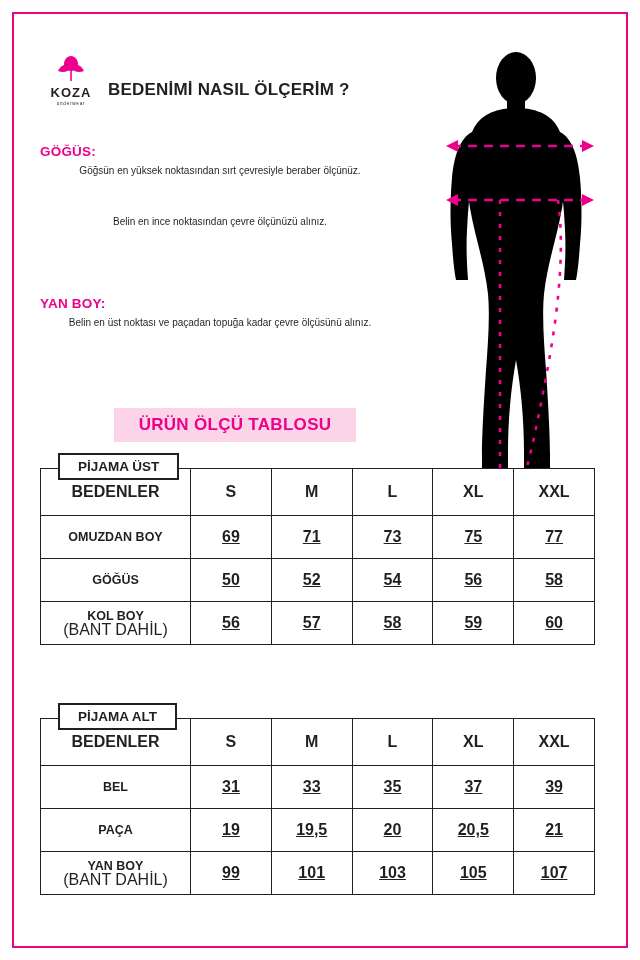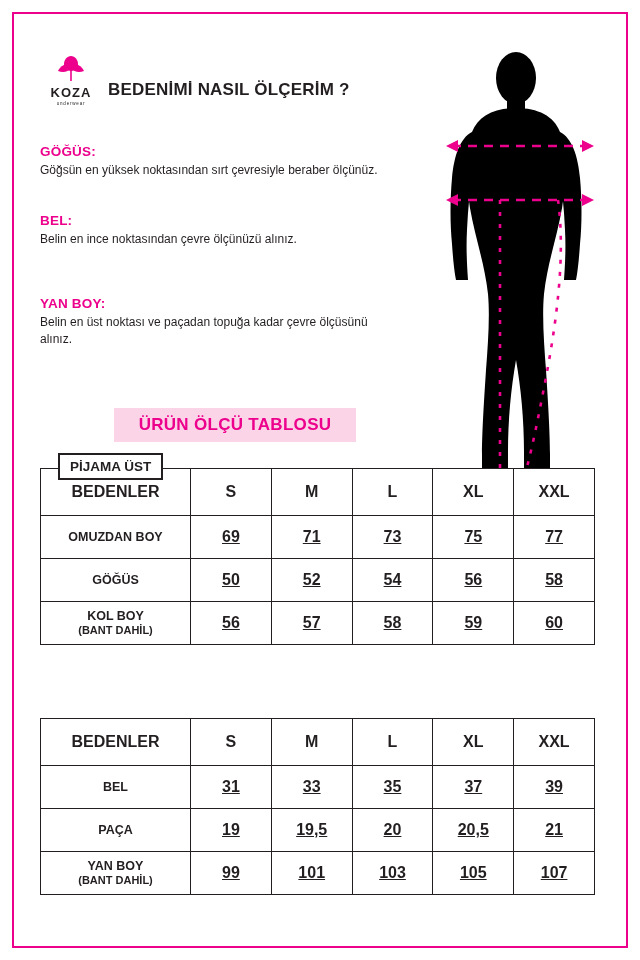--- a/index.html
+++ b/index.html
@@ -83,22 +83,23 @@
   }
   .expl-title {
     color: #ec008c;
     font-weight: bold;
     font-size: 13.5px;
     letter-spacing: 0.2px;
     margin-bottom: 3px;
   }
   .expl-body {
     color: #231f20;
-    font-size: 12px;
+    font-size: 10px;
     line-height: 17px;
+    text-align: center;
   }
   #expl-gogus { top: 100px; margin-top: 16px; }
   #expl-bel   { top: 185px; }
   #expl-yanboy{ top: 268px; }
 
   
   .banner {
     position: absolute;
     left: 88px;
     top: 380px;
@@ -133,21 +134,21 @@
   }
   #block-ust { top: 440px; }
   #block-alt { top: 690px; }
 
   .tab-label {
     position: absolute;
     left: 18px;
     top: -15px;
     background: #ffffff;
     border: 2px solid #231f20;
-    padding: 4px 10px;
+    padding: 4px 18px;
     font-size: 13.5px;
     font-weight: bold;
     color: #231f20;
     z-index: 3;
   }
   table.size-table {
     width: 554px;
     border-collapse: collapse;
     table-layout: fixed;
     background: #ffffff;
@@ -170,23 +171,23 @@
   }
   table.size-table td.rowhead {
     font-size: 12.5px;
     line-height: 14px;
   }
   table.size-table td.val {
     font-size: 16px;
     text-decoration: underline;
   }
   .sub {
-    font-size: 11px;
+    font-size: 16px;
     display: block;
-    font-weight: bold;
+    font-weight: normal;
   }
   col.c0 { width: 150px; }
   col.cx { width: 80.8px; }
 </style>
 </head>
 <body>
 
 <div id="page">
   <div class="outer-border"></div>
 
@@ -205,21 +206,20 @@
       <div class="logo-sub">underwear</div>
     </div>
 
     <div class="main-title">BEDENİMİ NASIL ÖLÇERİM ?</div>
 
     <div class="expl" id="expl-gogus">
       <div class="expl-title">GÖĞÜS:</div>
       <div class="expl-body">Göğsün en yüksek noktasından sırt çevresiyle beraber ölçünüz.</div>
     </div>
     <div class="expl" id="expl-bel">
-      <div class="expl-title">BEL:</div>
       <div class="expl-body">Belin en ince noktasından çevre ölçünüzü alınız.</div>
     </div>
     <div class="expl" id="expl-yanboy">
       <div class="expl-title">YAN BOY:</div>
       <div class="expl-body">Belin en üst noktası ve paçadan topuğa kadar çevre ölçüsünü alınız.</div>
     </div>
 
     <div class="banner">
       <span class="banner-text">ÜRÜN ÖLÇÜ TABLOSU</span>
     </div>
@@ -323,20 +323,21 @@
           <td class="val">57</td>
           <td class="val">58</td>
           <td class="val">59</td>
           <td class="val">60</td>
         </tr>
       </tbody>
         </table>
     </div>
 
     <div class="table-block" id="block-alt">
+      <div class="tab-label">PİJAMA ALT</div>
       <table class="size-table">
         <colgroup>
             <col class="c0">
             <col class="cx">
             <col class="cx">
             <col class="cx">
             <col class="cx">
             <col class="cx">
           </colgroup>
         <tbody>

